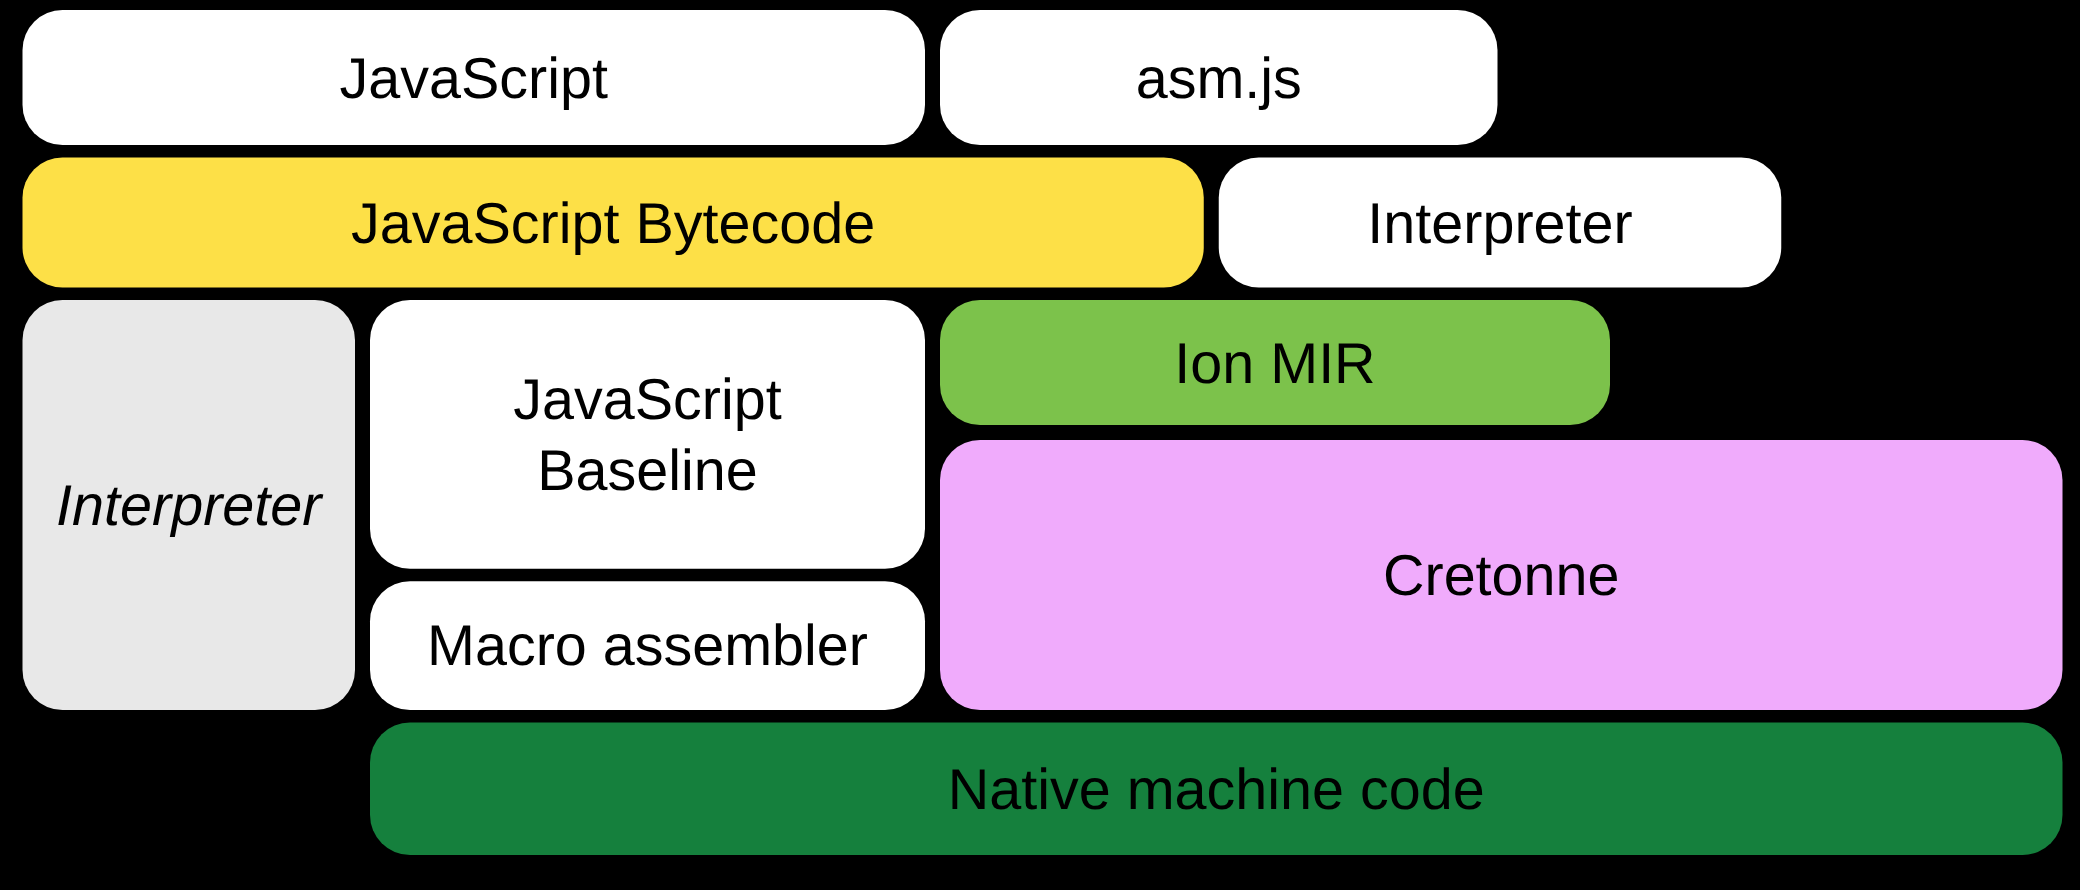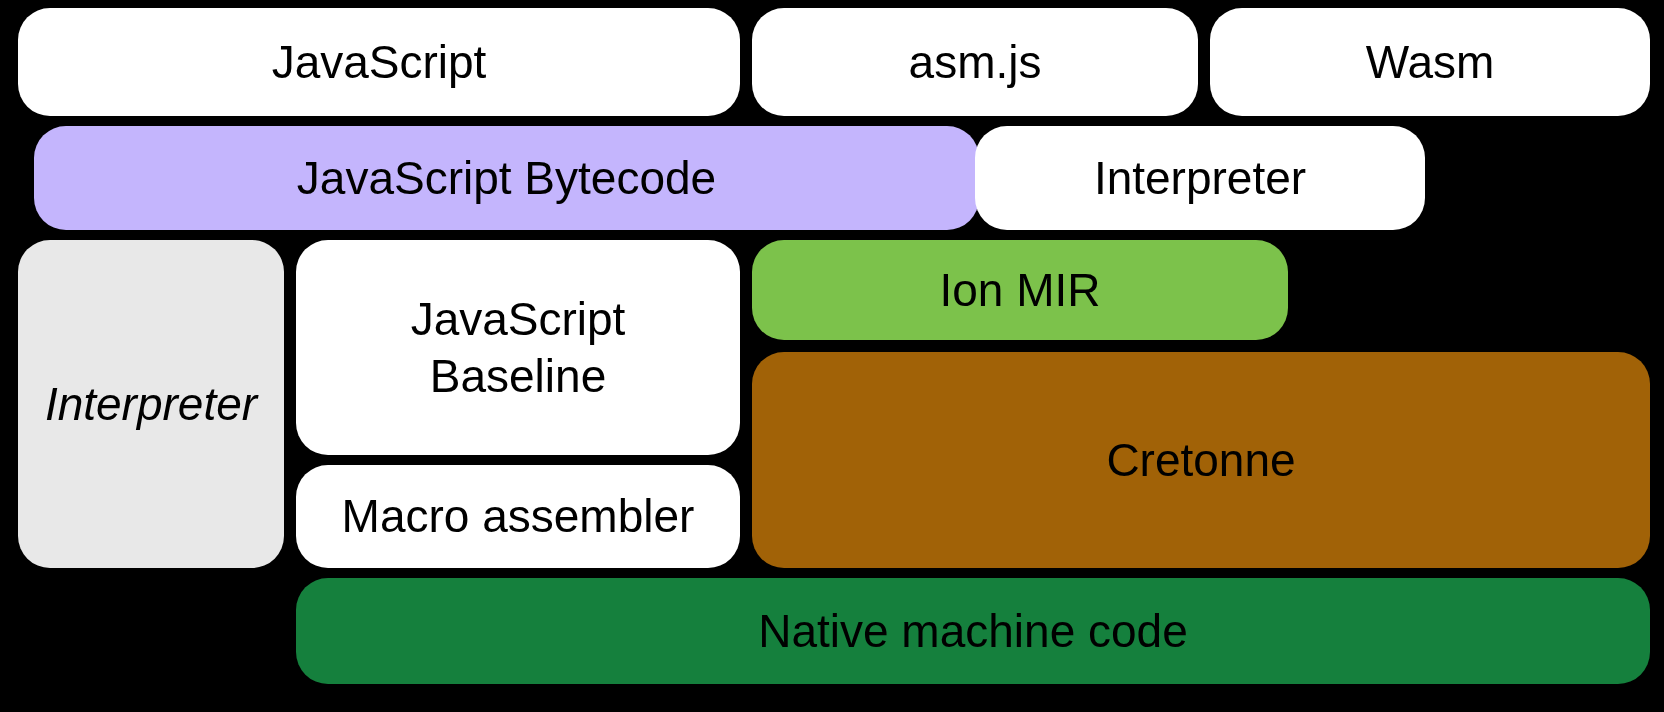--- a/index.html
+++ b/index.html
@@ -55,45 +55,42 @@
 <div class="canvas">
 
   <div class="box b-asmjs" style="background-color: rgb(255, 255, 255);">
     <span class="lbl">asm.js</span>
   </div>
 
   <div class="box b-javascript" style="background-color: rgb(255, 255, 255);">
     <span class="lbl">JavaScript</span>
   </div>
 
-  <div class="box b-wasm" style="background-color: rgb(255, 255, 255);">
-    <span class="lbl">Wasm</span>
-  </div>
 
-  <div class="box b-bytecode" style="background-color: #c4b5fd; margin-left: 16px;">
+  <div class="box b-bytecode" style="background-color: #fde047;">
     <span class="lbl">JavaScript Bytecode</span>
   </div>
 
   <div class="box b-baldr" style="background-color: rgb(255, 255, 255);">
     <span class="lbl">Interpreter</span>
   </div>
 
   <div class="box b-interp" style="background-color: rgb(232, 232, 232); font-style: italic;">
     <span class="lbl">Interpreter</span>
   </div>
 
   <div class="box b-baseline" style="background-color: rgb(255, 255, 255);">
     <span class="lbl">JavaScript Baseline</span>
   </div>
 
   <div class="box b-ionmir" style="background-color: rgb(124, 194, 75);">
     <span class="lbl">Ion MIR</span>
   </div>
 
-  <div class="box b-cretonne" style="background-color: #a16207;">
+  <div class="box b-cretonne" style="background-color: #f0abfc;">
     <span class="lbl">Cretonne</span>
   </div>
 
   <div class="box b-macroasm" style="background-color: rgb(255, 255, 255);">
     <span class="lbl">Macro assembler</span>
   </div>
 
   <div class="box b-native" style="background-color: #15803d;">
     <span class="lbl">Native machine code</span>
   </div>

